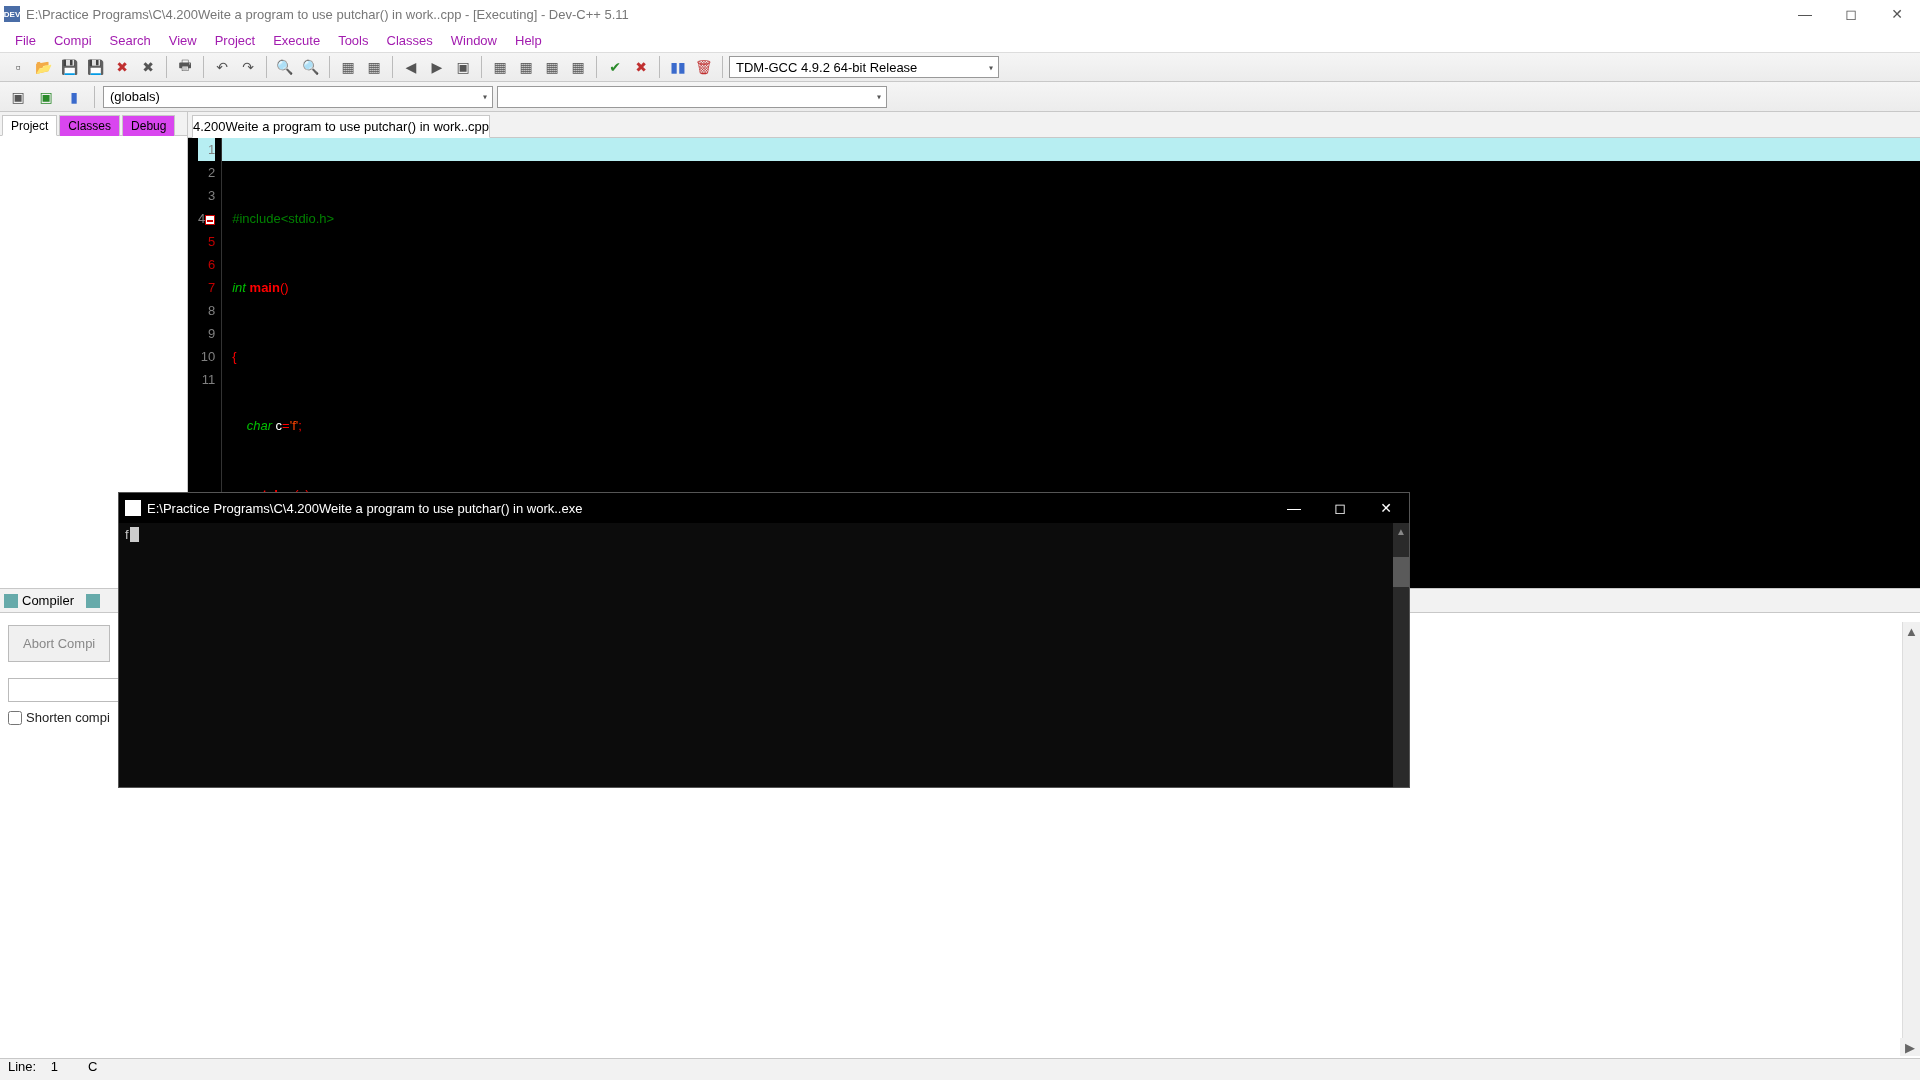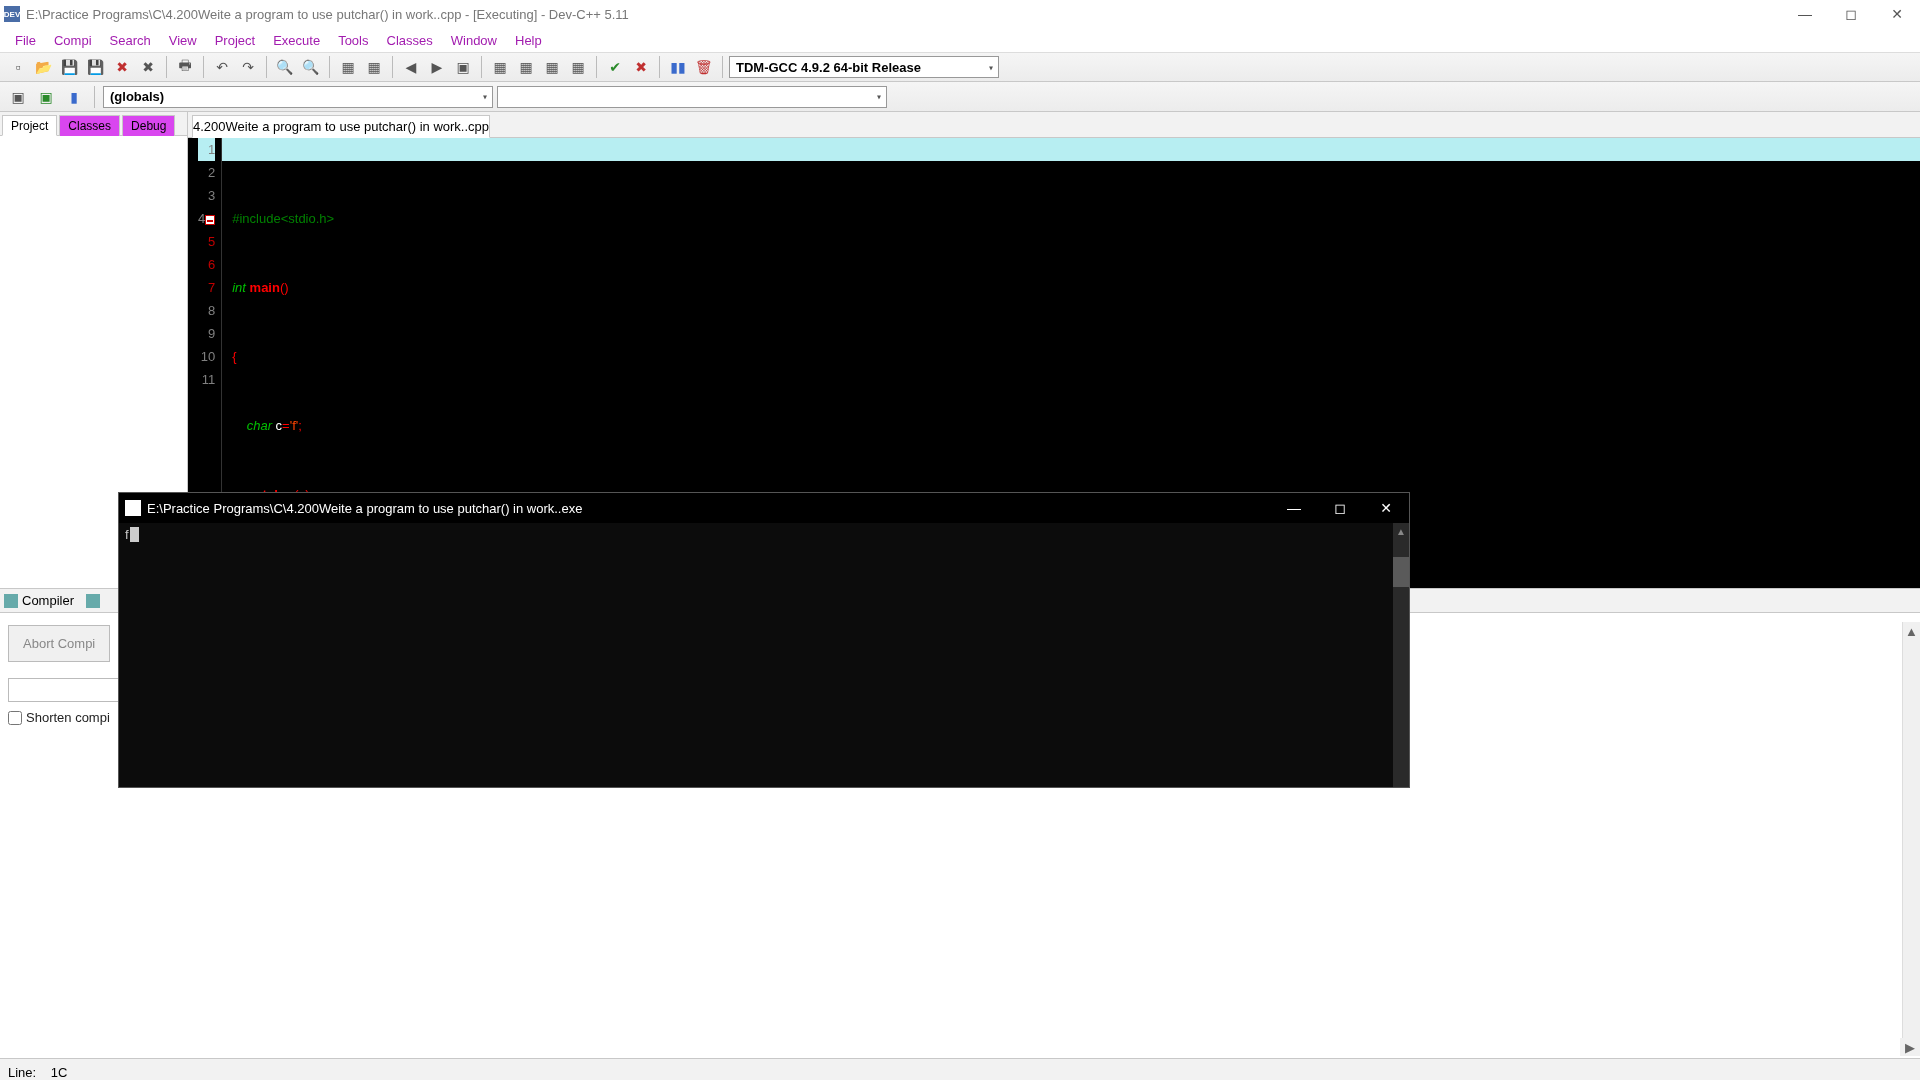--- a/index.html
+++ b/index.html
@@ -13,21 +13,21 @@
 .title-bar .win-btn { width: 46px; height: 28px; display: flex; align-items: center; justify-content: center; color: #555; font-size: 14px; }
 
 
 .menu-bar { height: 24px; background: #fff; display: flex; align-items: center; padding-left: 6px; }
 .menu-bar .menu-item { padding: 3px 9px; color: #a21caf; }
 
 
 .toolbar { height: 30px; background: linear-gradient(#f5f5f5,#ececec); border-top: 1px solid #ddd; border-bottom: 1px solid #c8c8c8; display: flex; align-items: center; padding: 0 6px; gap: 2px; }
 .tb-btn { width: 24px; height: 24px; border: 1px solid transparent; display: flex; align-items: center; justify-content: center; font-size: 14px; color: #555; }
 .tb-sep { width: 1px; height: 22px; background: #bbb; margin: 0 4px; }
-.tb-dropdown { height: 22px; border: 1px solid #999; background: #fff; padding: 0 20px 0 6px; display: flex; align-items: center; position: relative; font-family: Consolas, monospace; font-size: 13px; font-weight: bold; }
+.tb-dropdown { height: 22px; border: 1px solid #999; background: #fff; padding: 0 20px 0 6px; display: flex; align-items: center; position: relative; font-family: Consolas, monospace; font-size: 13px; }
 .tb-dropdown::after { content: "▾"; position: absolute; right: 4px; color: #555; font-size: 10px; }
 .tb-dropdown.wide { min-width: 270px; }
 
 
 .toolbar2 { height: 30px; background: linear-gradient(#f5f5f5,#ececec); border-bottom: 1px solid #c8c8c8; display: flex; align-items: center; padding: 0 6px; gap: 4px; }
 .toolbar2 .tb-dropdown.scope { min-width: 390px; font-family: Consolas, monospace; }
 .toolbar2 .tb-dropdown.symbol { min-width: 390px; }
 
 
 .main-split { display: flex; height: 478px; }
@@ -62,21 +62,21 @@
 
 .bottom-panel { position: absolute; left: 0; right: 0; top: 588px; height: 220px; background: #fff; border-top: 1px solid #c8c8c8; }
 .bottom-tabs { height: 24px; background: #f2f2f2; border-bottom: 1px solid #c8c8c8; display: flex; align-items: center; padding-left: 4px; }
 .bottom-tab-icon { width:14px; height:14px; margin-right:4px; display:inline-block; background:#6aa; }
 .bot-btn { margin: 12px 8px; padding: 10px 14px; border: 1px solid #bbb; background: #f0f0f0; color: #888; }
 .bot-input { margin: 4px 8px 8px 8px; height: 24px; border: 1px solid #bbb; width: 1400px; display: block; background:#fff; }
 .bot-chk { margin: 4px 8px; font-size: 13px; color: #222; display:flex; align-items:center; gap:4px; }
 .bot-chk input { width:14px; height:14px; }
 
 
-.status-bar { position: absolute; left: 0; right: 0; bottom: 0; height: 22px; background: #f2f2f2; border-top: 1px solid #c8c8c8; display: flex; align-items: flex-end; padding: 0 8px; font-size: 13px; }
+.status-bar { position: absolute; left: 0; right: 0; bottom: 0; height: 22px; background: #f2f2f2; border-top: 1px solid #c8c8c8; display: flex; align-items: flex-start; padding: 0 8px; gap: 30px; font-size: 13px; }
 
 
 .console-window { position: absolute; left: 118px; top: 492px; width: 1292px; height: 296px; background: #0c0c0c; color: #ccc; font-family: Consolas, monospace; font-size: 14px; border: 1px solid #555; }
 .console-title { height: 30px; background: #000; display: flex; align-items: center; padding-left: 6px; }
 .console-title .c-icon { width:16px; height:16px; background:#fff; margin-right:6px; display:inline-block; }
 .console-title .c-text { flex:1; color:#fff; }
 .console-title .c-btn { width:46px; height:30px; display:flex; align-items:center; justify-content:center; color:#fff; font-size:14px; }
 .console-title .c-btn.close { background:transparent; }
 .console-body { padding: 4px 6px; color:#ccc; height:calc(100% - 30px); position:relative; }
 .console-scrollbar { position:absolute; right:0; top:0; bottom:0; width:16px; background:#2a2a2a; }

